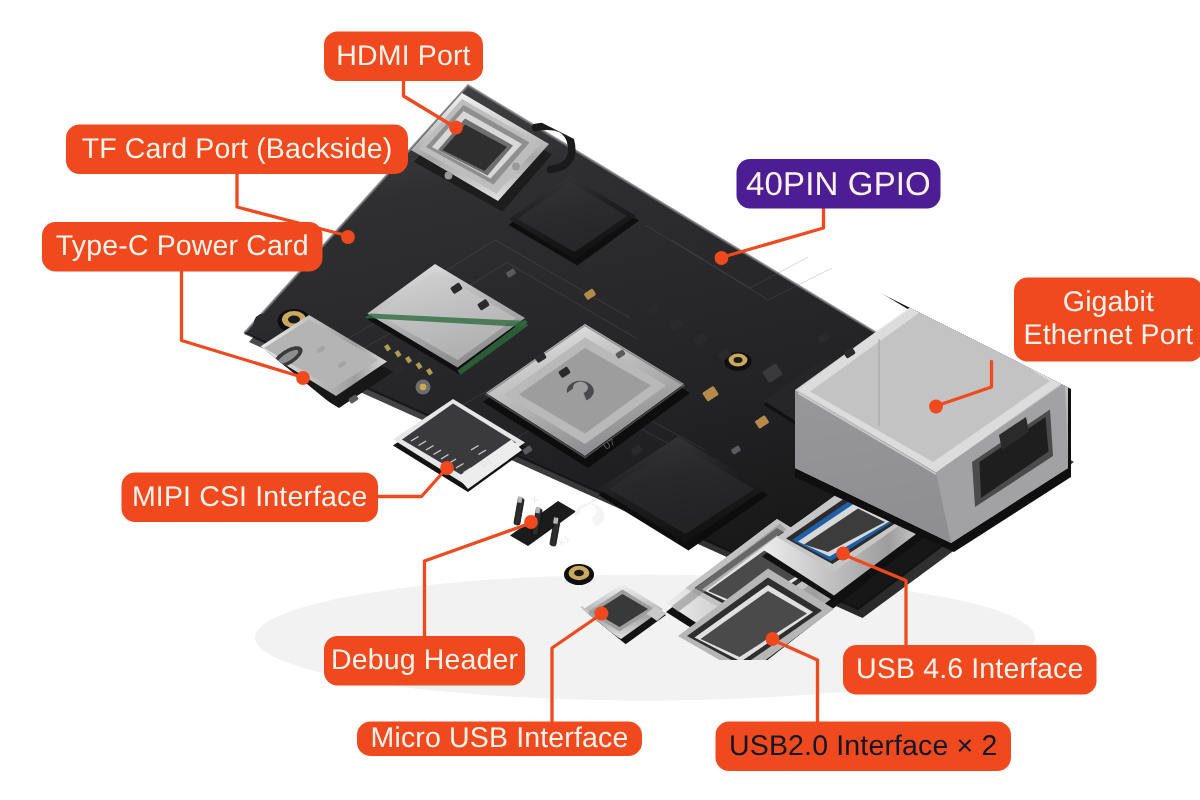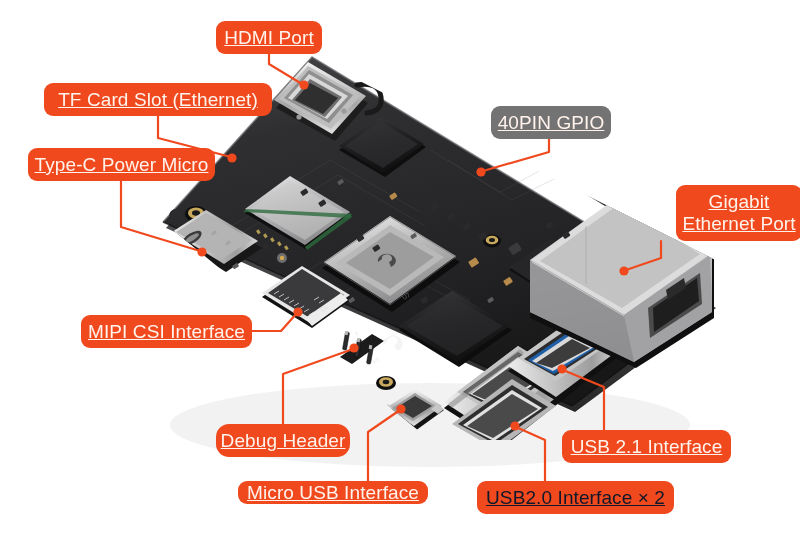--- a/index.html
+++ b/index.html
@@ -32,21 +32,20 @@
     display: flex;
     align-items: center;
     justify-content: center;
     text-align: center;
     line-height: 1.14;
     letter-spacing: 0.1px;
     font-weight: 400;
     box-sizing: border-box;
     padding: 0 11px;
     white-space: pre;
-    text-decoration: underline;
   }
   .callout.two-line { line-height: 1.16; margin-left: 44px; }
 </style>
 </head>
 <body>
 
 <div id="stage">
 
   <svg id="board-layer" viewBox="0 0 800 533">
     <defs>
@@ -440,25 +439,25 @@
         <circle cx="298" cy="312" r="4.6"></circle>
         <circle cx="354" cy="348" r="4.6"></circle>
         <circle cx="401" cy="409" r="4.6"></circle>
         <circle cx="562" cy="369" r="4.6"></circle>
         <circle cx="515" cy="426" r="4.6"></circle>
       </g>
   </svg>
 
   <div id="callout-container">
       <div class="callout" style="left: 216px; top: 21px; width: 106px; height: 33px; font-size: 19px; background: rgb(240, 73, 30); color: rgb(255, 243, 236);">HDMI Port</div>
-      <div class="callout" style="left: 44px; top: 83px; width: 228px; height: 33px; font-size: 19px; background: rgb(240, 73, 30); color: rgb(255, 243, 236);">TF Card Slot (Ethernet)</div>
-      <div class="callout" style="left: 28px; top: 148px; width: 187px; height: 33px; font-size: 19px; background: rgb(240, 73, 30); color: rgb(255, 243, 236);">Type-C Power Micro</div>
-      <div class="callout" style="left: 491px; top: 106px; width: 120px; height: 33px; font-size: 19px; background: #737373; color: rgb(255, 243, 236);">40PIN GPIO</div>
+      <div class="callout" style="left: 44px; top: 83px; width: 228px; height: 33px; font-size: 19px; background: rgb(240, 73, 30); color: rgb(255, 243, 236);">TF Card Port (Backside)</div>
+      <div class="callout" style="left: 28px; top: 148px; width: 187px; height: 33px; font-size: 19px; background: rgb(240, 73, 30); color: rgb(255, 243, 236);">Type-C Power Card</div>
+      <div class="callout" style="left: 491px; top: 106px; width: 136px; height: 33px; font-size: 22px; background: #4c1d95; color: rgb(255, 243, 236);">40PIN GPIO</div>
       <div class="callout two-line" style="left: 632px; top: 185px; width: 126px; height: 56px; font-size: 19px; background: rgb(240, 73, 30); color: rgb(255, 243, 236);">Gigabit
 Ethernet Port</div>
       <div class="callout" style="left: 81px; top: 315px; width: 171px; height: 33px; font-size: 19px; background: rgb(240, 73, 30); color: rgb(255, 243, 236);">MIPI CSI Interface</div>
-      <div class="callout" style="left: 216px; top: 424px; width: 134px; height: 33px; font-size: 19px; background: rgb(240, 73, 30); color: rgb(255, 243, 236); border-radius: 13px;">Debug Header</div>
+      <div class="callout" style="left: 216px; top: 424px; width: 134px; height: 33px; font-size: 19px; background: rgb(240, 73, 30); color: rgb(255, 243, 236);">Debug Header</div>
       <div class="callout" style="left: 238px; top: 481px; width: 190px; height: 23px; font-size: 19px; background: rgb(240, 73, 30); color: rgb(255, 243, 236);">Micro USB Interface</div>
-      <div class="callout" style="left: 562px; top: 430px; width: 169px; height: 33px; font-size: 19px; background: rgb(240, 73, 30); color: rgb(255, 243, 236);">USB 2.1 Interface</div>
+      <div class="callout" style="left: 562px; top: 430px; width: 169px; height: 33px; font-size: 19px; background: rgb(240, 73, 30); color: rgb(255, 243, 236);">USB 4.6 Interface</div>
       <div class="callout" style="left: 477px; top: 481px; width: 197px; height: 33px; font-size: 19px; background: rgb(240, 73, 30); color: #0f172a;">USB2.0 Interface × 2</div>
     </div>
 
 </div>
 
 </body></html>

